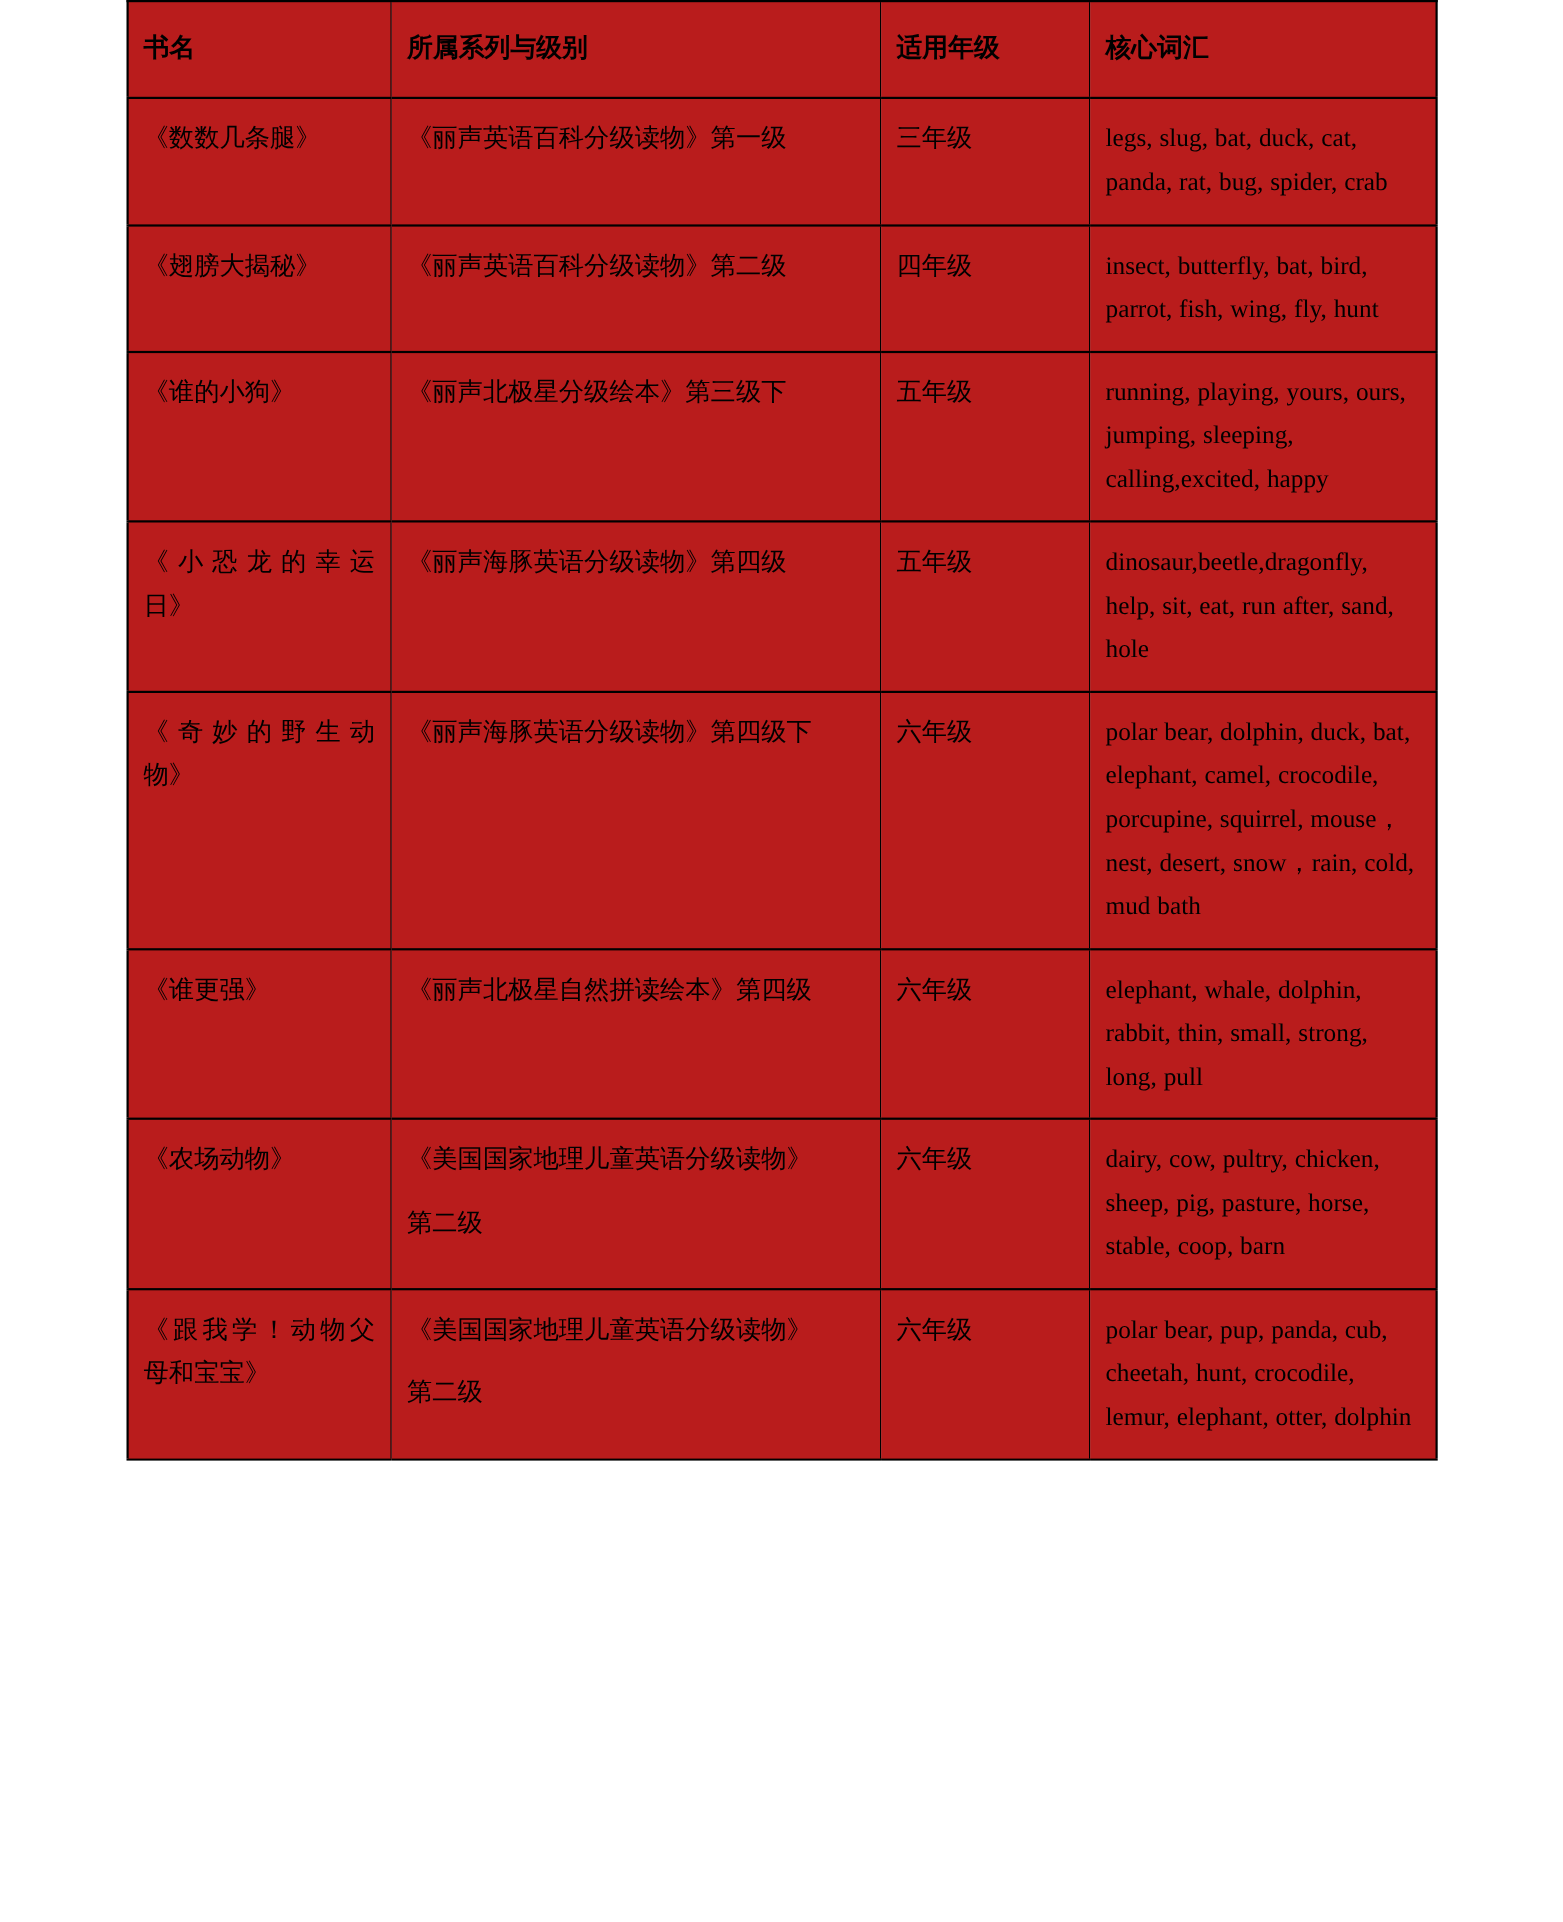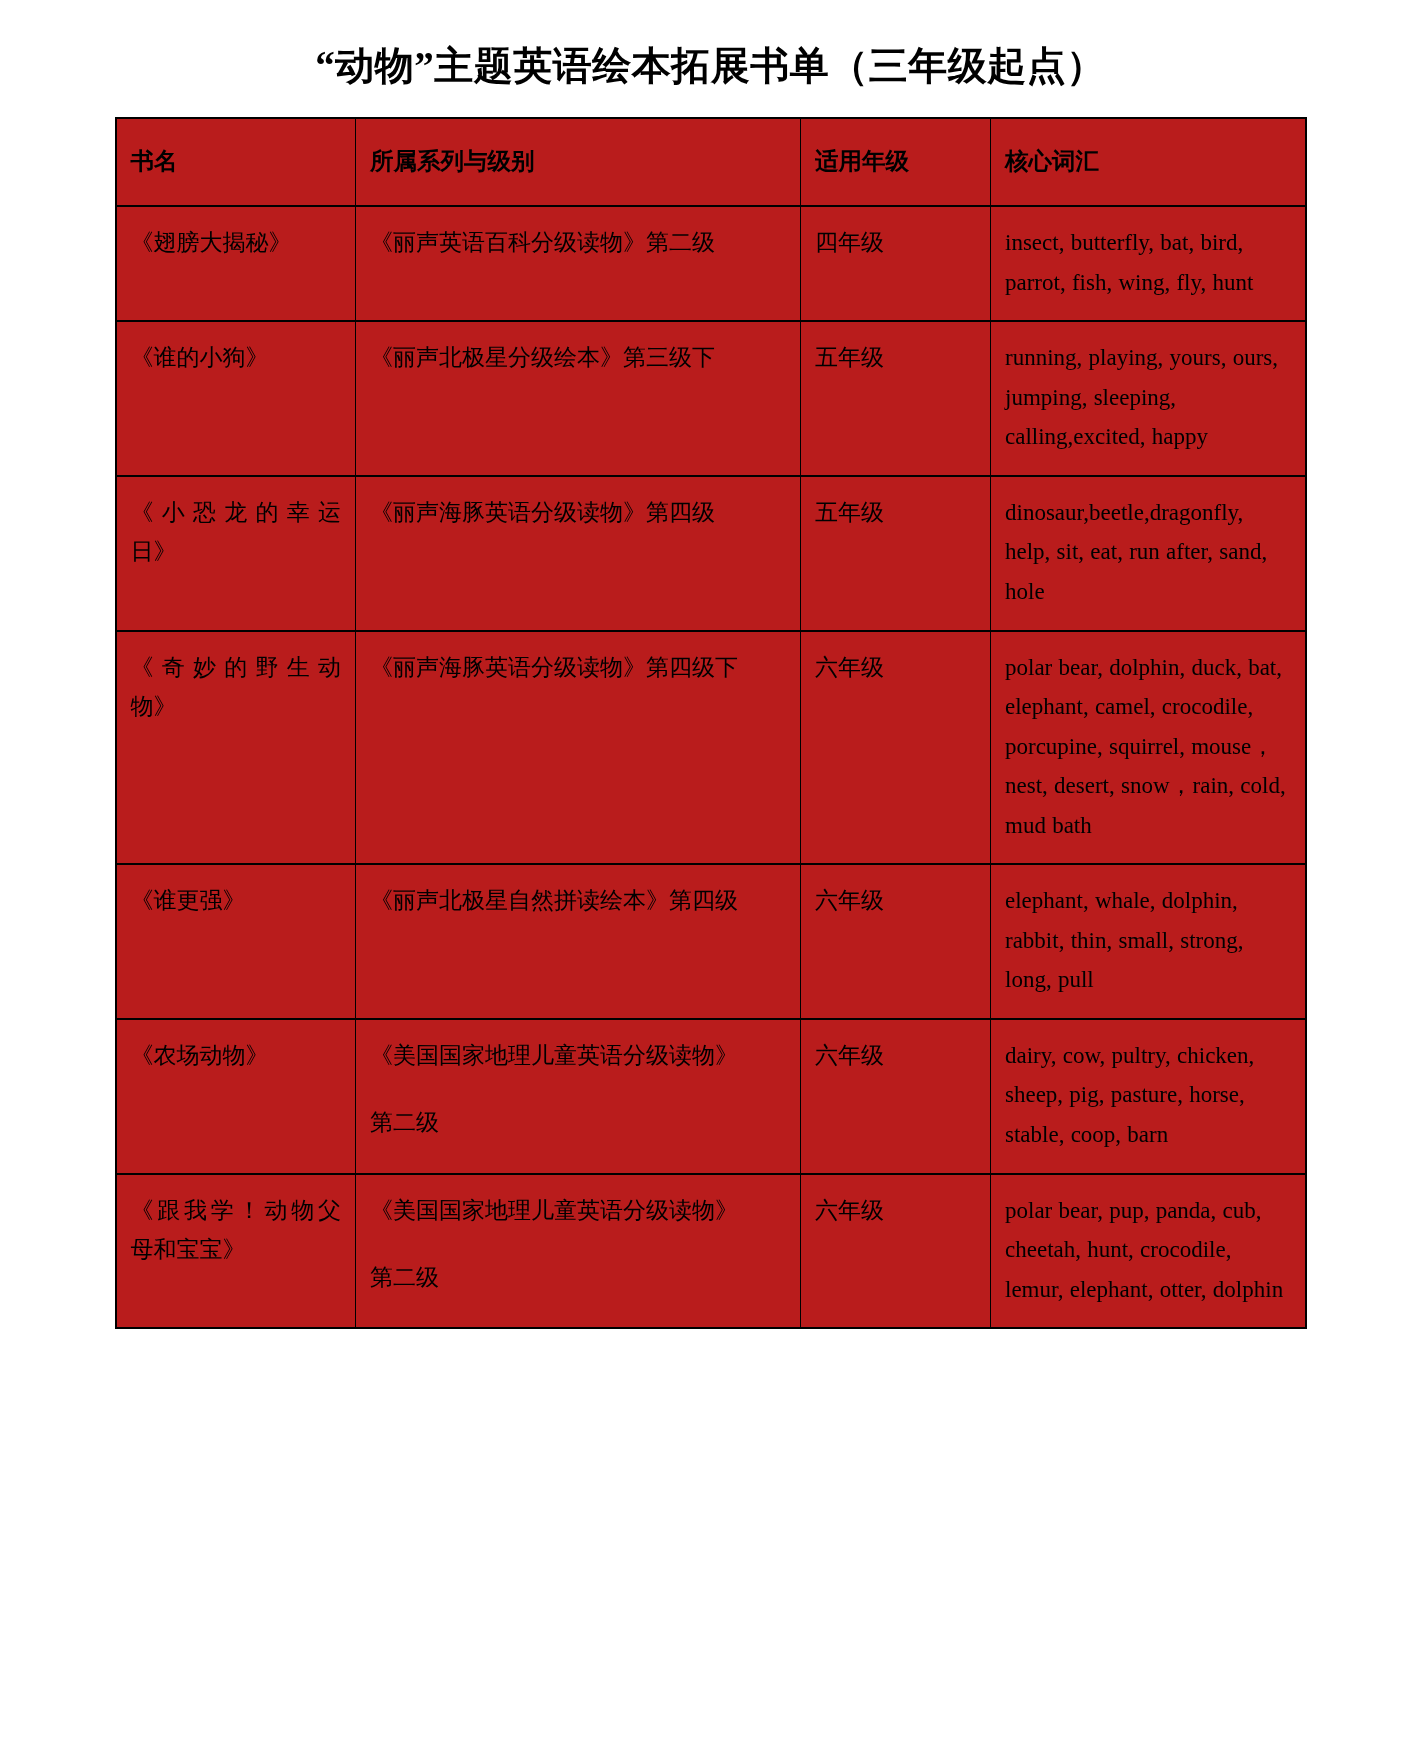--- a/index.html
+++ b/index.html
@@ -83,61 +83,72 @@
     text-align: justify;
     text-align-last: justify;
   }
   td.cell-series {
     padding-left: 22px;
   }
   td.cell-series .s-line {
     display: block;
   }
   td.cell-series .s-line + .s-line {
-    margin-top: 28px;
+    margin-top: 18px;
   }
   td.cell-grade {
     padding-left: 18px;
   }
   td.cell-vocab {
     padding-left: 12px;
     padding-right: 10px;
     font-family: "Liberation Serif", "DejaVu Serif", serif;
     line-height: 1.78;
     word-spacing: 0.5px;
   }
   .vocab-text {
     display: block;
   }
 </style>
 </head>
 <body>
 
 <div class="page">
 
-  <h1 class="doc-title">“动物”主题英语绘本拓展书单（三年级起点）</h1>
 
   <table class="book-table">
     <colgroup>
       <col class="c-title">
       <col class="c-series">
       <col class="c-grade">
       <col class="c-vocab">
     </colgroup>
     <thead>
       <tr>
         <th>书名</th>
         <th>所属系列与级别</th>
         <th>适用年级</th>
         <th>核心词汇</th>
       </tr>
     </thead>
     <tbody id="table-body">
         <tr>
           <td class="cell-title">
+            <span class="t-line">《数数几条腿》</span>
+          </td>
+          <td class="cell-series">
+            <span class="s-line">《丽声英语百科分级读物》第一级</span>
+          </td>
+          <td class="cell-grade">三年级</td>
+          <td class="cell-vocab">
+            <span class="vocab-text">legs, slug, bat, duck, cat, panda, rat, bug, spider, crab</span>
+          </td>
+        </tr>
+        <tr>
+          <td class="cell-title">
             <span class="t-line">《翅膀大揭秘》</span>
           </td>
           <td class="cell-series">
             <span class="s-line">《丽声英语百科分级读物》第二级</span>
           </td>
           <td class="cell-grade">四年级</td>
           <td class="cell-vocab">
             <span class="vocab-text">insect, butterfly, bat, bird, parrot, fish, wing, fly, hunt</span>
           </td>
         </tr>

